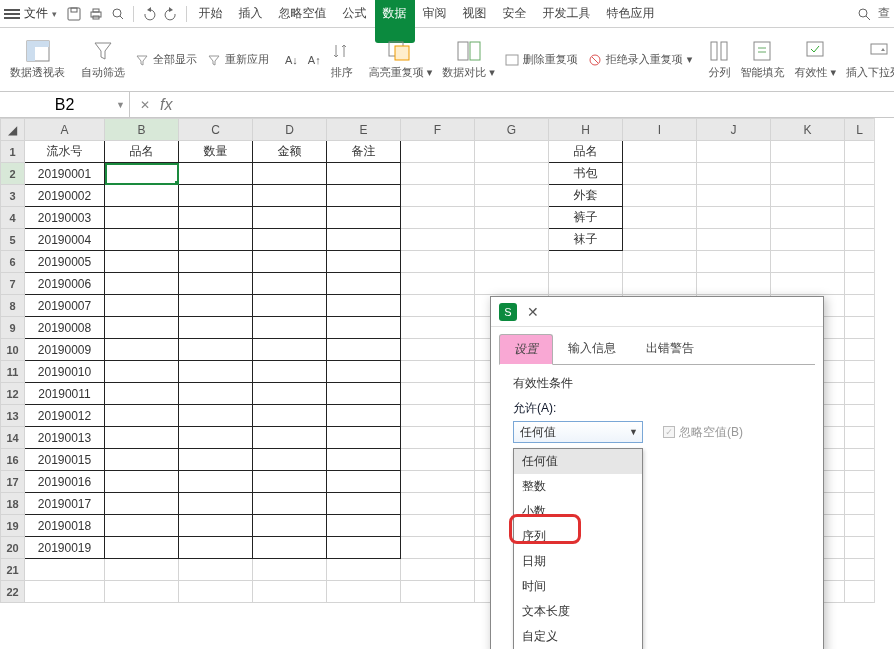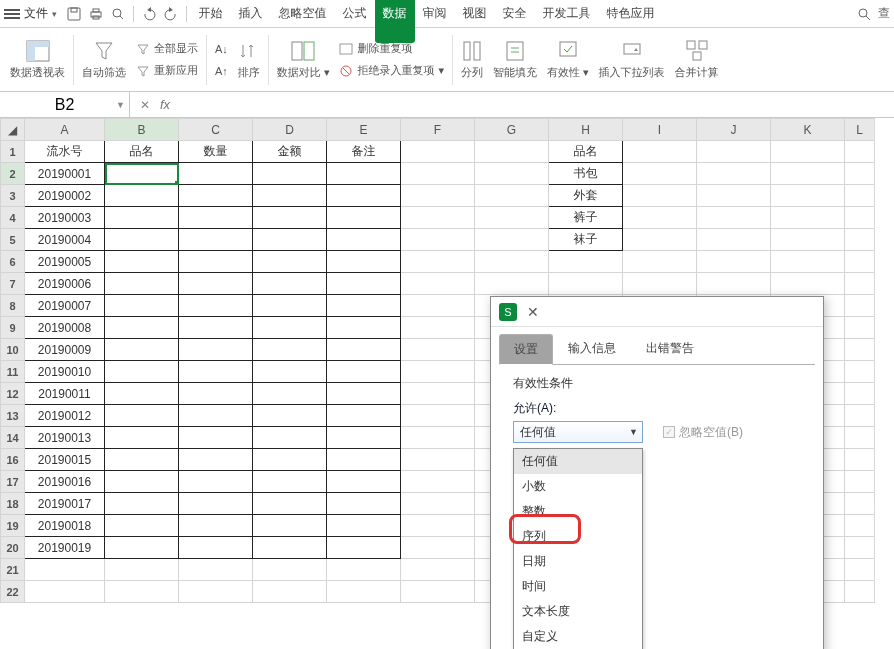--- a/index.html
+++ b/index.html
@@ -18,30 +18,30 @@
 .spacer { flex:1; }
 .search-icon { margin-right:4px; }
 
 
 .ribbon { background: #fff; height: 64px; border-bottom: 1px solid #c8c8c8; display:flex; align-items:center; padding: 0 6px; gap: 2px; }
 .ribbon-btn-lg { display:flex; flex-direction:column; align-items:center; cursor:pointer; padding:2px 4px; color:#555;}
 .ribbon-btn-lg .icn { font-size:22px; line-height:22px; height:24px; display:flex; align-items:center;}
 .ribbon-btn-lg .lbl { font-size:11px; color:#555; margin-top:2px; white-space:nowrap;}
 .ribbon-btn-sm { display:flex; align-items:center; gap:4px; font-size:11px; color:#555; cursor:pointer; padding:2px 4px; white-space:nowrap; height:20px;}
 .ribbon-sep { width:1px; height:50px; background:#e0e0e0; margin: 0 2px; }
-.col-stack { display:flex; flex-direction:column; gap:2px; }
+.col-stack { display:flex; flex-direction:row; gap:2px; }
 
 
 .formula-row { background:#fff; height:26px; border-bottom:1px solid #c8c8c8; display:flex; align-items:stretch; }
 .namebox { width:130px; border-right:1px solid #c8c8c8; display:flex; align-items:center; padding:0 8px; background:#fff; position:relative;}
 .namebox input { border:none; outline:none; width:100%; font-size:16px; text-align:center; }
 .namebox .dd { position:absolute; right:4px; color:#888; font-size:9px;}
 .fx-area { flex:1; display:flex; align-items:center; padding:0 6px; gap:6px;}
 .fx-btn { color:#888; cursor:pointer; width:18px; text-align:center;}
-.fx-label { font-style:italic; color:#777; font-size:13px;}
+.fx-label { font-style:italic; color:#777; font-size:16px;}
 
 
 .sheet-area { position:absolute; top:118px; left:0; right:0; bottom:0; background:#fff; overflow:hidden;}
 .grid { border-collapse:collapse; table-layout:fixed; }
 .grid th, .grid td { border:1px solid #d4d4d4; height:22px; font-size:12px; text-align:center; background:#fff; padding:0 4px; overflow:hidden; white-space:nowrap;}
 .grid thead th { background:#e8e8e8; color:#555; font-weight:normal; position:relative; }
 .grid .rowhdr { background:#e8e8e8; color:#555; width:24px; min-width:24px; text-align:center; font-size:11px;}
 .grid .corner { background:#e8e8e8; width:24px; }
 .grid thead th.selcol, .grid thead th.selcol2 { background:#d8e8d8; }
 .grid td.bordered { border:1px solid #222; }
@@ -52,21 +52,21 @@
 .fade-right { position:absolute; right:0; top:0; bottom:0; width:22px; background:linear-gradient(90deg, rgba(255,255,255,0),#fff);}
 
 
 .dialog { position:absolute; left:490px; top:296px; width:334px; background:#fff; border:1px solid #888; box-shadow: 2px 2px 10px rgba(0,0,0,0.25);}
 .dlg-title { height:30px; display:flex; align-items:center; padding:0 8px; border-bottom:1px solid #e0e0e0;}
 .dlg-title .t-icon { width:18px; height:18px; background:#0b8a3e; border-radius:3px; display:flex; align-items:center; justify-content:center; color:#fff; font-size:11px; margin-right:6px;}
 .dlg-title .t-text { flex:1; font-size:12px;}
 .dlg-title .t-close { cursor:pointer; color:#555; font-size:14px; padding:0 4px;}
 .dlg-tabs { display:flex; padding: 6px 8px 0 8px; gap:0; }
 .dlg-tab { padding:6px 14px; font-size:12px; color:#444; cursor:pointer; border:1px solid transparent; border-bottom:none;}
-.dlg-tab.active { border-color:#b0b0b0; background:#a3a3a3; border-bottom:1px solid #fff; position:relative; top:1px; border-radius:3px 3px 0 0;}
+.dlg-tab.active { border-color:#b0b0b0; background:#f9a8d4; border-bottom:1px solid #fff; position:relative; top:1px; border-radius:3px 3px 0 0;font-style:italic;}
 .dlg-body { padding:10px 14px 4px 14px; border-top:1px solid #b0b0b0; margin:0 8px;}
 .dlg-section-title { font-size:12px; color:#333; margin-bottom:8px; }
 .dlg-label { font-size:12px; color:#0f172a; margin-bottom:4px; display:block;}
 .dlg-row { display:flex; align-items:center; gap:20px; margin-bottom:6px;}
 .combo { width:130px; height:22px; border:1px solid #7aa7d6; background:linear-gradient(#fff,#eef4fb); display:flex; align-items:center; padding:0 6px; font-size:12px; position:relative; cursor:pointer;}
 .combo .arrow { position:absolute; right:4px; font-size:9px; color:#444;}
 .chk-disabled { color:#999; display:flex; align-items:center; gap:4px; font-size:12px;}
 .chk-box { width:12px; height:12px; border:1px solid #bbb; display:inline-flex; align-items:center; justify-content:center; font-size:9px; color:#bbb; background:#f5f5f5;}
 .dropdown-list { width:130px; border:1px solid #888; background:#fff; box-shadow:1px 2px 4px rgba(0,0,0,0.2); margin-top:-1px;}
 .dropdown-list .opt { padding:4px 8px; font-size:12px; cursor:pointer; }
@@ -188,20 +188,29 @@
   </div>
   <div class="ribbon-btn-lg">
     <span class="icn">
         <svg width="20" height="20">
           <path d="M4 4 L4 16 M2 14 L4 16 L6 14 M12 4 L12 16 M10 6 L12 4 L14 6" fill="none" stroke="#888"></path>
         </svg>
       </span>
     <span class="lbl">排序</span>
   </div>
   <div class="ribbon-sep"></div>
+  <div class="ribbon-btn-lg">
+    <span class="icn">
+        <svg width="26" height="22">
+          <rect x="2" y="2" width="14" height="14" fill="none" stroke="#888"></rect>
+          <rect x="8" y="6" width="14" height="14" fill="#fec" stroke="#e90"></rect>
+        </svg>
+      </span>
+    <span class="lbl"><span>高亮重复项</span> ▾</span>
+  </div>
   <div class="ribbon-btn-lg">
     <span class="icn">
         <svg width="26" height="22">
           <rect x="2" y="2" width="10" height="18" fill="none" stroke="#888"></rect>
           <rect x="14" y="2" width="10" height="18" fill="none" stroke="#6a6"></rect>
         </svg>
       </span>
     <span class="lbl"><span>数据对比</span> ▾</span>
   </div>
   <div class="col-stack">
@@ -635,22 +644,22 @@
         <span class="arrow">▼</span>
       </div>
       <label class="chk-disabled">
         <span class="chk-box">✓</span>
         <span>忽略空值(B)</span>
       </label>
     </div>
     <div style="position:relative;">
       <div class="dropdown-list" id="dlg-opts">
           <div class="opt hl">任何值</div>
+          <div class="opt">整数</div>
           <div class="opt">小数</div>
-          <div class="opt">整数</div>
           <div class="opt">序列</div>
           <div class="opt">日期</div>
           <div class="opt">时间</div>
           <div class="opt">文本长度</div>
           <div class="opt">自定义</div>
         </div>
       <div class="highlight-box" style="left:-4px; top:66px; width:72px; height:30px;"></div>
     </div>
 
   </div>

